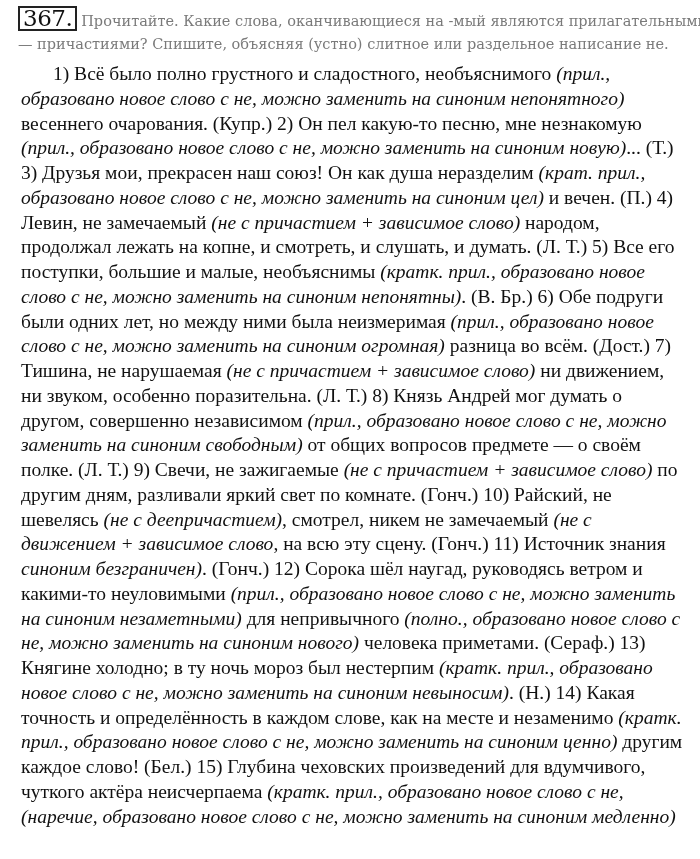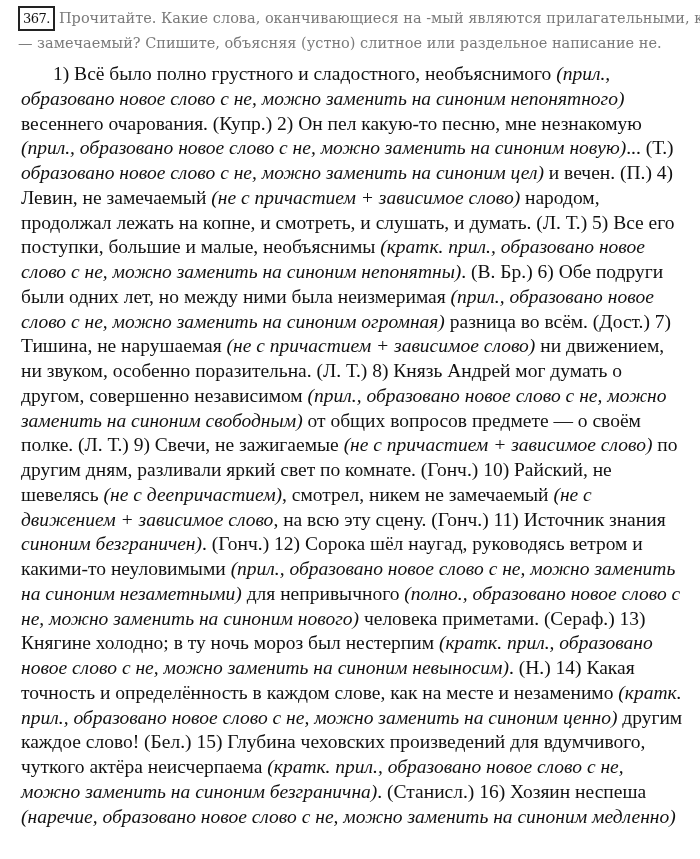--- a/index.html
+++ b/index.html
@@ -5,46 +5,47 @@
   html, body { margin: 0; padding: 0; background: #ffffff; }
   body { width: 700px; height: 859px; overflow: hidden; position: relative; }
   .page { position: absolute; left: 0; top: 0; width: 700px; }
   .task {
     position: absolute; left: 18px; top: 6px; width: 680px;
     font-family: "DejaVu Serif", serif; font-size: 14.5px; line-height: 21px;
     color: #7a7a7a; white-space: nowrap;
   }
   .task-num {
     display: inline-block; border: 2px solid #222; padding: 0 3px; margin-right: 4px;
-    font-family: "DejaVu Serif", serif; font-size: 13px; line-height: 21px;
+    font-family: "DejaVu Serif", serif; font-size: 23px; line-height: 21px;
     color: #111; font-weight: normal; letter-spacing: -0.5px;
   }
   .task-line2 { display: block; margin-top: 2px; }
   .body {
     position: absolute; left: 21px; top: 62px; width: 675px;
     font-family: "Liberation Serif", serif; font-size: 19.5px; color: #111;
   }
   .line { display: block; height: 24.75px; line-height: 24.75px; white-space: nowrap; }
   .line.first { padding-left: 32px; }
   .b { font-weight: normal; }
   .i { font-style: italic; }
 </style>
 </head>
 <body>
 
 <div class="page">
   <div class="task">
     <span class="task-num">367.</span><span>Прочитайте. Какие слова, оканчивающиеся на -мый являются прилагательными, какие</span>
-    <span class="task-line2">— замечаемый? Спишите, объясняя (устно) слитное или раздельное написание не.</span>
+    <span class="task-line2">— причастиями? Спишите, объясняя (устно) слитное или раздельное написание не.</span>
   </div>
   <div class="body" id="body">
       <span class="line first"><span>1) Всё было полно грустного и сладостного</span><span class="b">, необъяснимого</span><span class="i"> (прил.,</span></span>
       <span class="line"><span class="i">образовано новое слово с не, можно заменить на синоним непонятного)</span></span>
       <span class="line"><span>весеннего очарования. (Купр.) 2) Он пел какую-то песню, мне </span><span class="b">незнакомую</span></span>
       <span class="line"><span class="i">(прил., образовано новое слово с не, можно заменить на синоним новую)</span><span>... (Т.)</span></span>
+      <span class="line"><span>3) Друзья мои, прекрасен наш союз! Он как душа </span><span class="b">неразделим</span><span class="i"> (крат. прил.,</span></span>
       <span class="line"><span class="i">образовано новое слово с не, можно заменить на синоним цел)</span><span> и вечен. (П.) 4)</span></span>
       <span class="line"><span>Левин, </span><span class="b">не замечаемый</span><span class="i"> (не с причастием + зависимое слово)</span><span> народом,</span></span>
       <span class="line"><span>продолжал лежать на копне, и смотреть, и слушать, и думать. (Л. Т.) 5) Все его</span></span>
       <span class="line"><span>поступки, большие и малые, </span><span class="b">необъяснимы</span><span class="i"> (кратк. прил., образовано новое</span></span>
       <span class="line"><span class="i">слово с не, можно заменить на синоним непонятны)</span><span>. (В. Бр.) 6) Обе подруги</span></span>
       <span class="line"><span>были одних лет, но между ними была </span><span class="b">неизмеримая</span><span class="i"> (прил., образовано новое</span></span>
       <span class="line"><span class="i">слово с не, можно заменить на синоним огромная)</span><span> разница во всём. (Дост.) 7)</span></span>
       <span class="line"><span>Тишина, </span><span class="b">не нарушаемая</span><span class="i"> (не с причастием + зависимое слово)</span><span> ни движением,</span></span>
       <span class="line"><span>ни звуком, особенно поразительна. (Л. Т.) 8) Князь Андрей мог думать о</span></span>
       <span class="line"><span>другом, совершенно </span><span class="b">независимом</span><span class="i"> (прил., образовано новое слово с не, можно</span></span>
@@ -56,16 +57,15 @@
       <span class="line"><span class="i">синоним безграничен)</span><span>. (Гонч.) 12) Сорока шёл наугад, руководясь ветром и</span></span>
       <span class="line"><span>какими-то </span><span class="b">неуловимыми</span><span class="i"> (прил., образовано новое слово с не, можно заменить</span></span>
       <span class="line"><span class="i">на синоним незаметными)</span><span> для </span><span class="b">непривычного</span><span class="i"> (полно., образовано новое слово с</span></span>
       <span class="line"><span class="i">не, можно заменить на синоним нового)</span><span> человека приметами. (Сераф.) 13)</span></span>
       <span class="line"><span>Княгине холодно; в ту ночь мороз был </span><span class="b">нестерпим</span><span class="i"> (кратк. прил., образовано</span></span>
       <span class="line"><span class="i">новое слово с не, можно заменить на синоним невыносим)</span><span>. (Н.) 14) Какая</span></span>
       <span class="line"><span>точность и определённость в каждом слове, как на месте и </span><span class="b">незаменимо</span><span class="i"> (кратк.</span></span>
       <span class="line"><span class="i">прил., образовано новое слово с не, можно заменить на синоним ценно)</span><span> другим</span></span>
       <span class="line"><span>каждое слово! (Бел.) 15) Глубина чеховских произведений для вдумчивого,</span></span>
       <span class="line"><span>чуткого актёра </span><span class="b">неисчерпаема</span><span class="i"> (кратк. прил., образовано новое слово с не,</span></span>
-      <span class="line"><span class="i">можно заменить на синоним безгранична)</span><span>. (Станисл.) 16) Хозяин </span><span class="b">неспеша</span></span>
       <span class="line"><span class="i">(наречие, образовано новое слово с не, можно заменить на синоним медленно)</span></span>
     </div>
 </div>
 
 </body></html>

